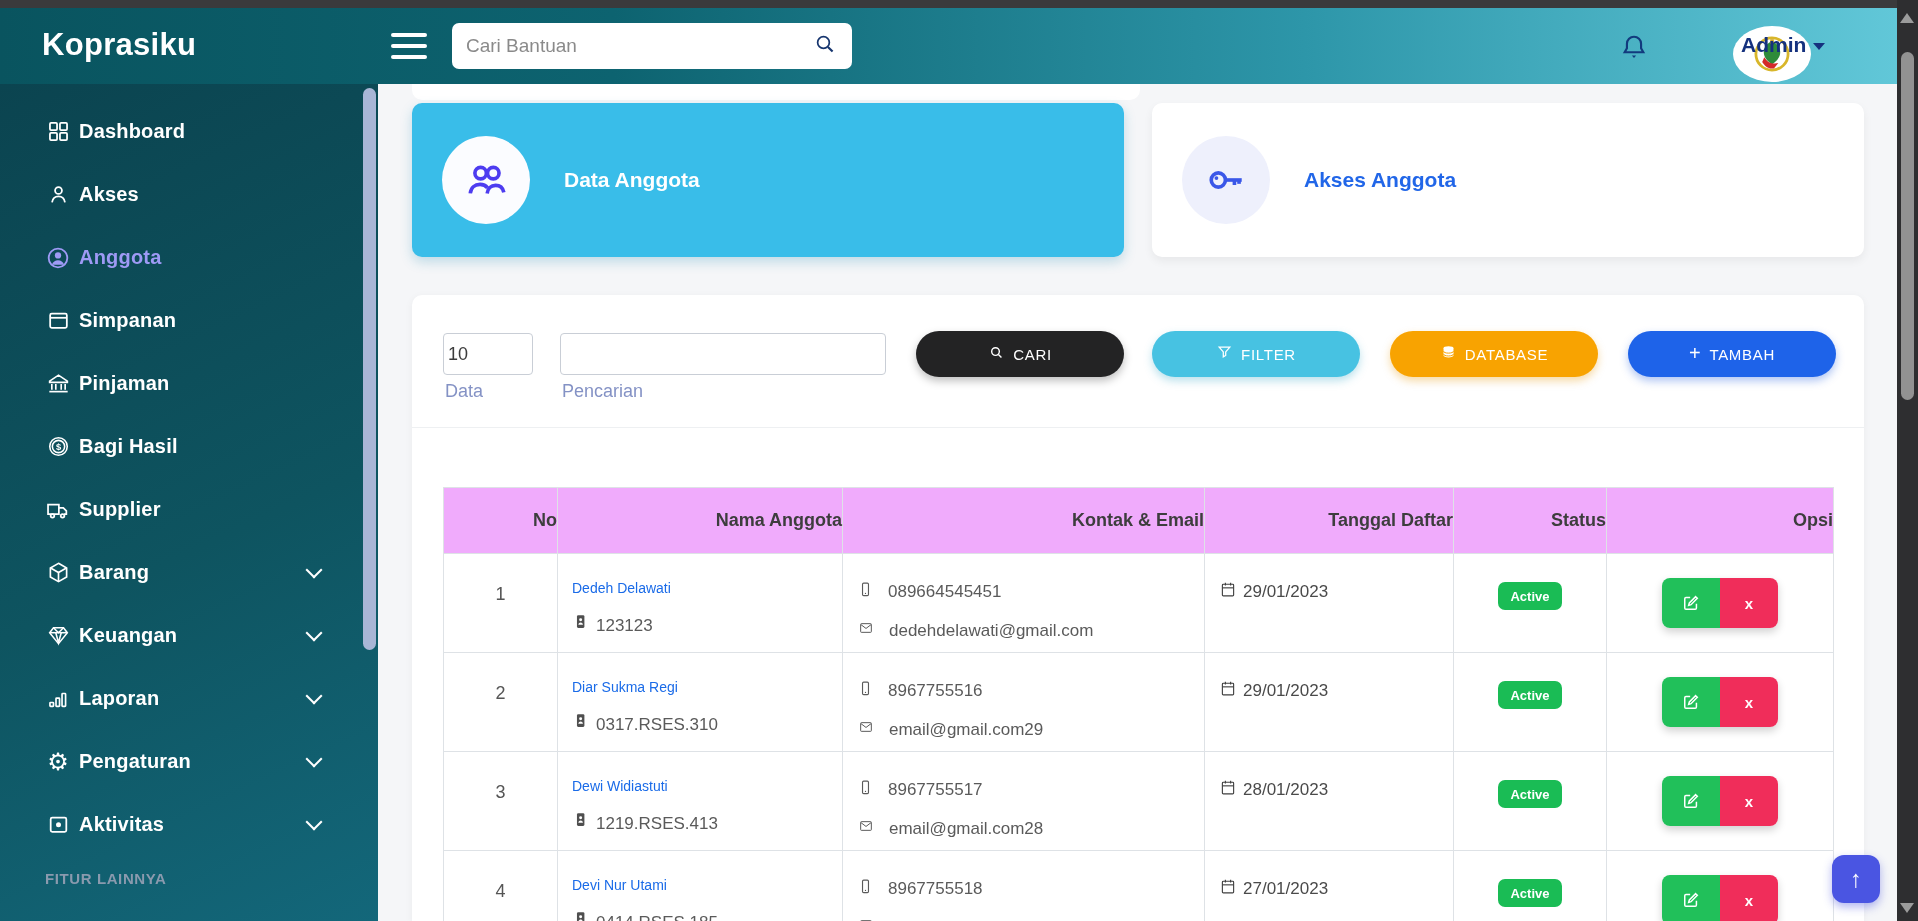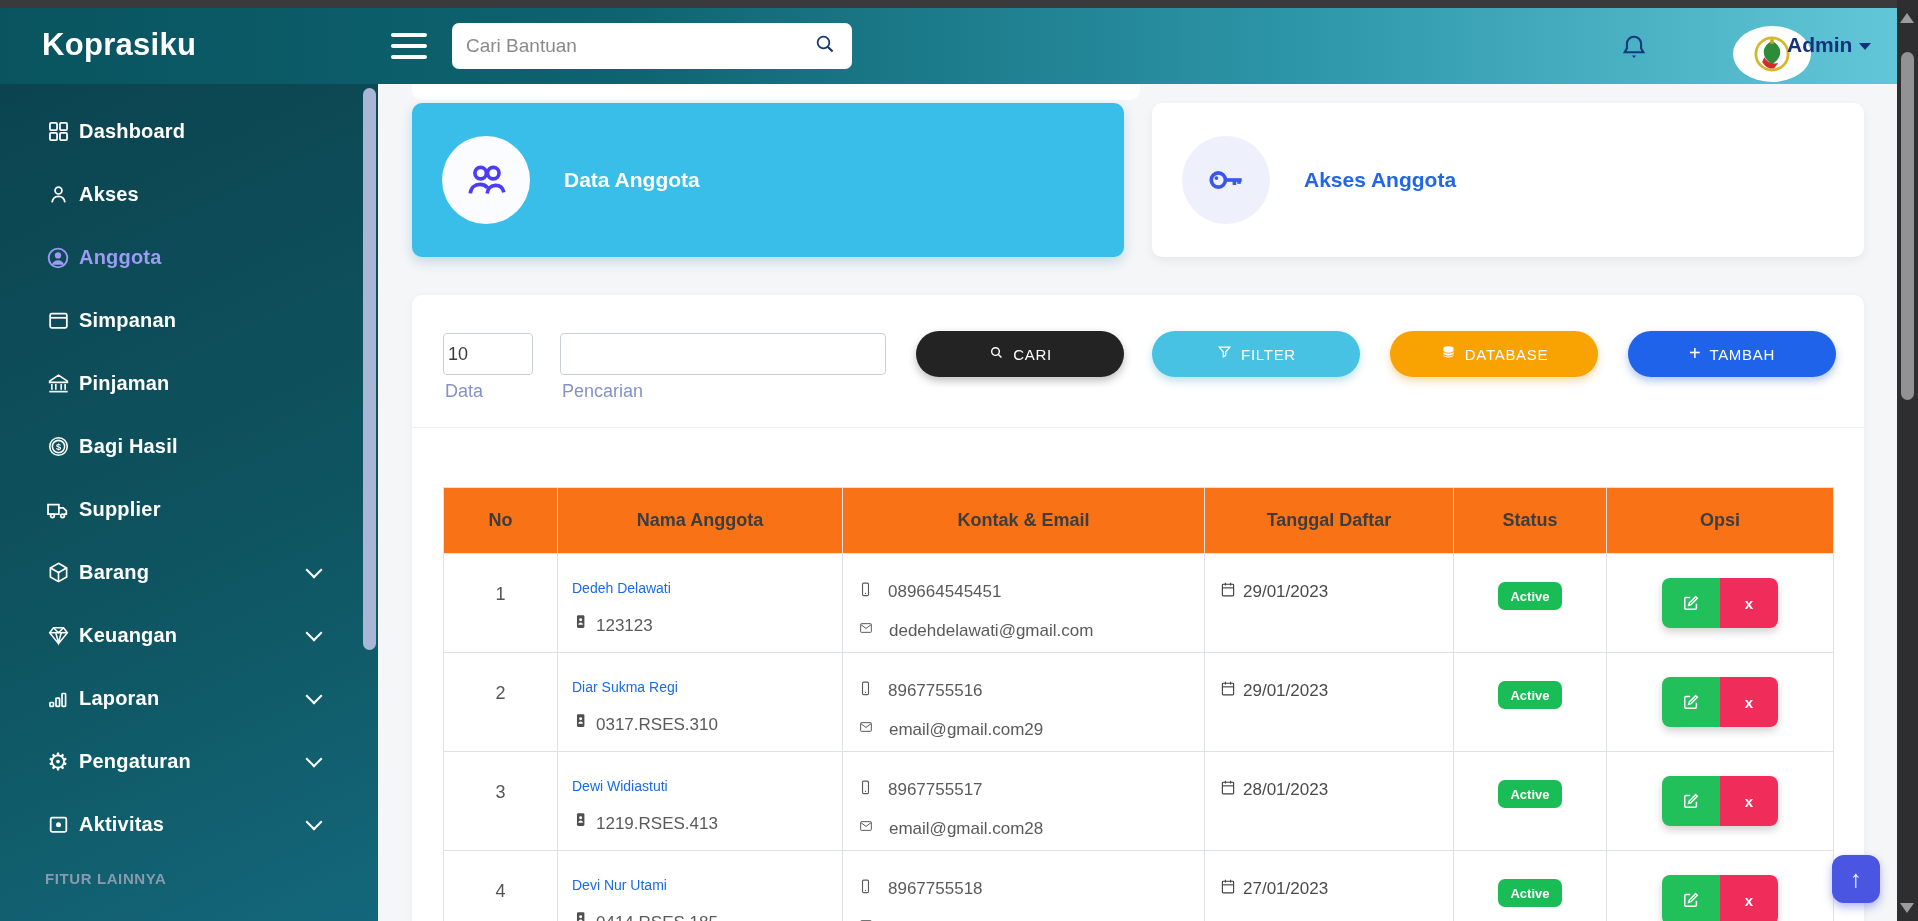--- a/index.html
+++ b/index.html
@@ -17,21 +17,21 @@
   .header { position:absolute; top:8px; left:0; width:1918px; height:76px; z-index:30;
     background:linear-gradient(90deg,#09545f 0%,#0d6370 32%,#2d96a9 68%,#63c9da 100%); }
   .logo { position:absolute; left:42px; top:19px; font-size:31px; font-weight:bold; color:#fff; letter-spacing:.3px; }
   .hamburger { position:absolute; left:391px; top:22px; width:36px; height:32px; display:flex; flex-direction:column; justify-content:space-between; padding:3px 0; cursor:pointer; }
   .hamburger div { height:4px; background:#fff; border-radius:2px; }
   .search-box { position:absolute; left:452px; top:15px; width:400px; height:46px; background:#fff; border-radius:7px; display:flex; align-items:center; padding:0 14px; }
   .search-box input { flex:1; border:none; outline:none; font-size:19px; color:#444; font-family:inherit; background:transparent; }
   .search-box input::placeholder { color:#8a8a8a; }
   .hdr-bell { position:absolute; left:1618px; top:22px; width:34px; height:36px; cursor:pointer; }
   .avatar { position:absolute; left:1733px; top:18px; width:78px; height:56px; background:#fff; border-radius:50%; display:flex; align-items:center; justify-content:center; cursor:pointer; }
-  .admin { position:absolute; left:1787px; top:25px; font-size:21px; font-weight:bold; color:#15317e; cursor:pointer; display:flex; align-items:center; gap:7px; }
+  .admin { position:absolute; left:1741px; top:25px; font-size:21px; font-weight:bold; color:#15317e; cursor:pointer; display:flex; align-items:center; gap:7px; }
   .caret-down { width:0; height:0; border-left:6px solid transparent; border-right:6px solid transparent; border-top:7px solid #15317e; margin-top:3px; }
 
   
   .sidebar { position:absolute; top:84px; left:0; width:378px; height:837px; overflow:hidden; z-index:20;
     background:linear-gradient(155deg,#0b4450 0%,#0e5460 55%,#13677a 100%); padding-top:16px; }
   .sb-item { display:flex; align-items:center; height:63px; padding-left:45px; padding-right:58px; cursor:pointer; color:#fff; }
   .sb-item .ic { width:26px; height:26px; margin-right:8px; flex:0 0 26px; display:flex; align-items:center; justify-content:center; }
   .sb-item .lbl { font-size:20px; font-weight:bold; letter-spacing:.2px; }
   .sb-item.active { color:#9e9af5; }
   .chev { margin-left:auto; width:12px; height:12px; border-right:2.5px solid #fff; border-bottom:2.5px solid #fff; transform:rotate(45deg); margin-top:-6px; }
@@ -63,21 +63,21 @@
   .btn-cari   { left:504px;  background:#232324; box-shadow:0 4px 8px rgba(0,0,0,.25); }
   .btn-filter { left:740px;  background:#47c2e2; box-shadow:0 4px 8px rgba(60,170,200,.35); }
   .btn-db     { left:978px;  background:#f8a301; box-shadow:0 4px 8px rgba(230,150,0,.35); }
   .btn-tambah { left:1216px; background:#1e63e9; box-shadow:0 4px 8px rgba(30,90,220,.35); }
   .btn .plus-glyph { font-size:20px; font-weight:normal; margin-top:-2px; }
 
   
   .table-wrap { position:absolute; left:31px; top:192px; width:1390px; }
   table { border-collapse:collapse; table-layout:fixed; width:1390px; }
   th, td { border:1px solid #dee2e6; }
-  th { height:66px; font-size:18px; font-weight:bold; color:#3d3d3d; text-align:center; background:#f97316; }
+  th { height:66px; font-size:18px; font-weight:bold; color:#3d3d3d; text-align:right; background:#f0abfc; }
   td { height:99px; vertical-align:top; font-size:17px; color:#5a5a5a; }
   .cell-no { text-align:center; padding-top:30px; font-size:18px; color:#555; }
   .cell-name { padding:26px 0 0 14px; }
   .row-name { color:#1a6be8; font-size:14px; font-weight:normal; cursor:pointer; }
   .subline { display:flex; align-items:flex-end; gap:7px; margin-top:16px; color:#5a5a5a; }
   .cell-kontak { padding:26px 0 0 14px; }
   .kline { display:flex; align-items:center; gap:14px; }
   .kline + .kline { margin-top:16px; }
   .cell-date { padding:26px 0 0 14px; }
   .dline { display:flex; align-items:center; gap:6px; color:#4a4a4a; }

